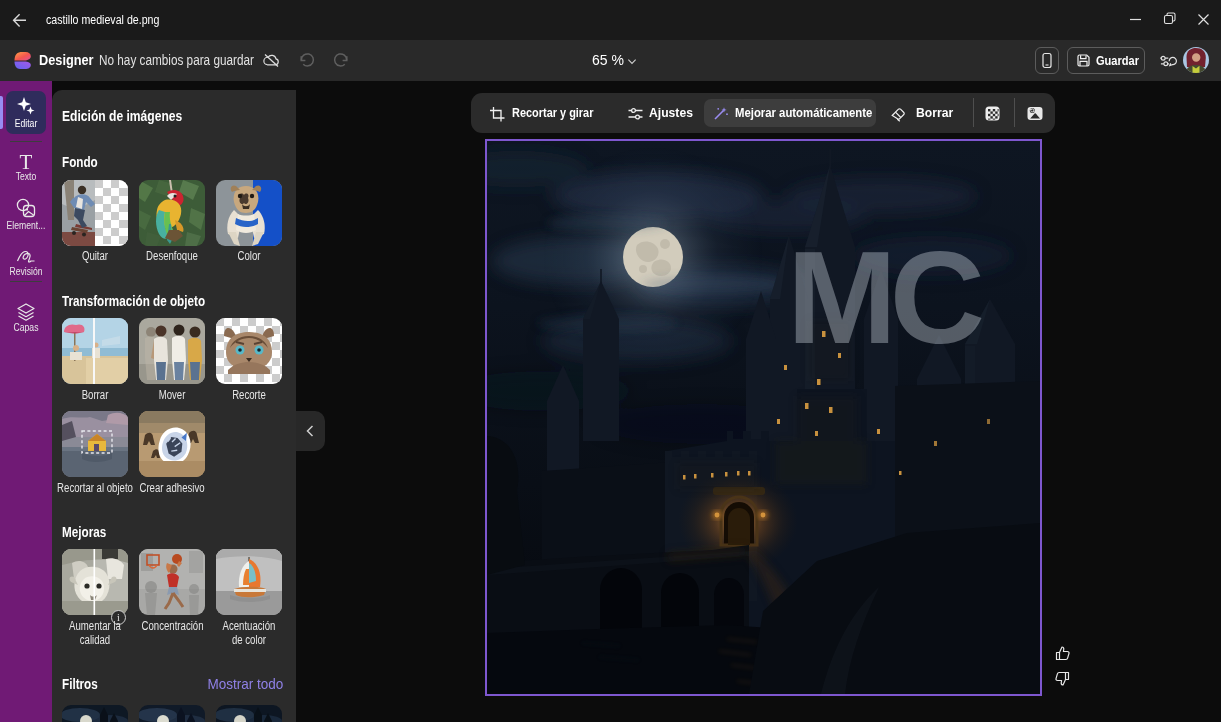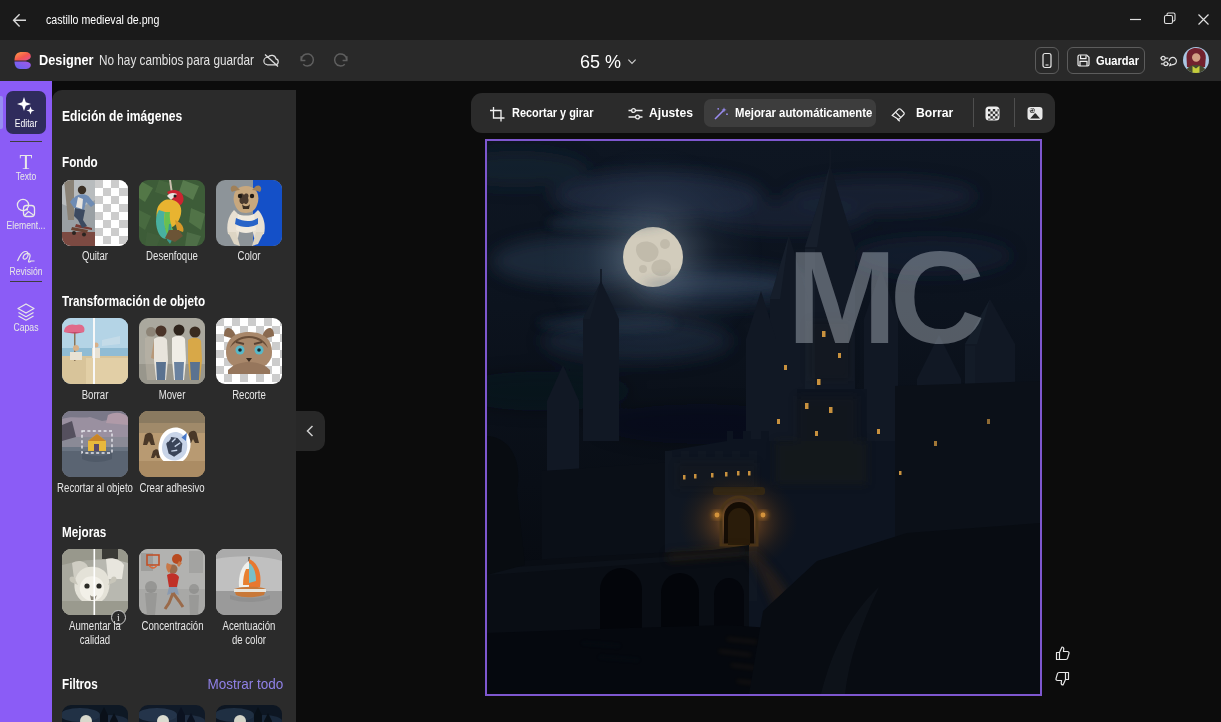--- a/index.html
+++ b/index.html
@@ -1,20 +1,20 @@
 <!DOCTYPE html>
 <html><head>
 <meta charset="utf-8">
 <style>
   * { margin:0; padding:0; box-sizing:border-box; }
   html,body { width:1221px; height:722px; background:#0c0c0c; font-family:"Liberation Sans",sans-serif; overflow:hidden; }
   .abs { position:absolute; }
   #titlebar { position:absolute; left:0; top:0; width:1221px; height:40px; background:#1a1a1a; }
   #menubar { position:absolute; left:0; top:40px; width:1221px; height:41px; background:#292929; }
-  #sidebar { position:absolute; left:0; top:81px; width:52px; height:641px; background:#8b5cf6; }
+  #sidebar { position:absolute; left:0; top:81px; width:52px; height:641px; background:#701a75; }
   #panel { position:absolute; left:52px; top:90px; width:244px; height:632px; background:#2b2b2b; border-top-left-radius:10px; }
   #canvas { position:absolute; left:296px; top:81px; width:925px; height:641px; background:#0c0c0c; }
   .wtxt { color:#ffffff; }
   .lbl { color:#e6e6e6; font-size:12px; text-align:center; transform:scaleX(0.8); transform-origin:center top; line-height:1.15; }
   .sec { color:#ffffff; font-size:15px; font-weight:bold; transform:scaleX(0.78); transform-origin:left center; white-space:nowrap; }
   .thumb { position:absolute; width:66px; height:66px; border-radius:9px; overflow:hidden; }
   .sideitem { position:absolute; left:0; width:52px; text-align:center; color:#e8e8e8; font-size:10.5px; transform:scaleX(0.82); transform-origin:center; }
 </style>
 </head>
 <body>
@@ -59,21 +59,21 @@
 
   <svg class="abs" style="left:298px;top:11px" width="18" height="18" viewBox="0 0 18 18">
     <path d="M3.2 5.2 L3.2 9.4 L7.4 9.4" fill="none" stroke="#5f5f5f" stroke-width="1.5"></path>
     <path d="M3.4 9 A6 6 0 1 1 5.2 13.2" fill="none" stroke="#5f5f5f" stroke-width="1.5"></path>
   </svg>
   <svg class="abs" style="left:332px;top:11px" width="18" height="18" viewBox="0 0 18 18">
     <path d="M14.8 5.2 L14.8 9.4 L10.6 9.4" fill="none" stroke="#5f5f5f" stroke-width="1.5"></path>
     <path d="M14.6 9 A6 6 0 1 0 12.8 13.2" fill="none" stroke="#5f5f5f" stroke-width="1.5"></path>
   </svg>
 
-  <div class="abs wtxt" style="left:580px;top:12px;font-size:18px;">65 %</div>
+  <div class="abs wtxt" style="left:592px;top:12px;font-size:14px;">65 %</div>
   <svg class="abs" style="left:627px;top:18px" width="10" height="8" viewBox="0 0 11 8">
       <path d="M1.5 1.5 5.5 5.5 9.5 1.5" fill="none" stroke="#cfcfcf" stroke-width="1.2"></path>
     </svg>
 
   <div class="abs" style="left:1035px;top:7px;width:24px;height:27px;border:1px solid #5c5c5c;border-radius:6px;"></div>
   <svg class="abs" style="left:1040px;top:12px" width="14" height="17" viewBox="0 0 14 17">
     <rect x="3" y="1.5" width="8" height="14" rx="2" fill="none" stroke="#e8e8e8" stroke-width="1.2"></rect>
     <path d="M5.5 13 h3" stroke="#e8e8e8" stroke-width="1.1"></path>
   </svg>
 

